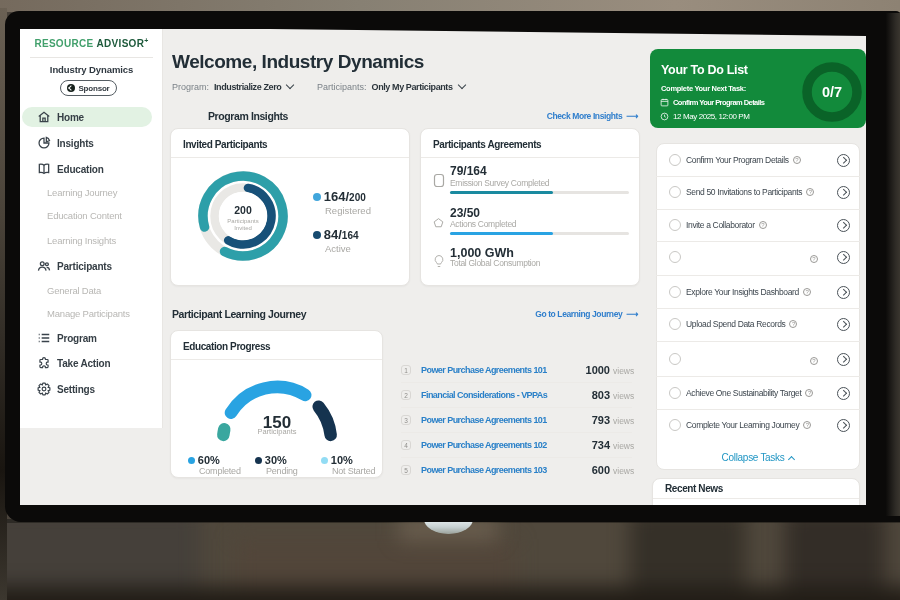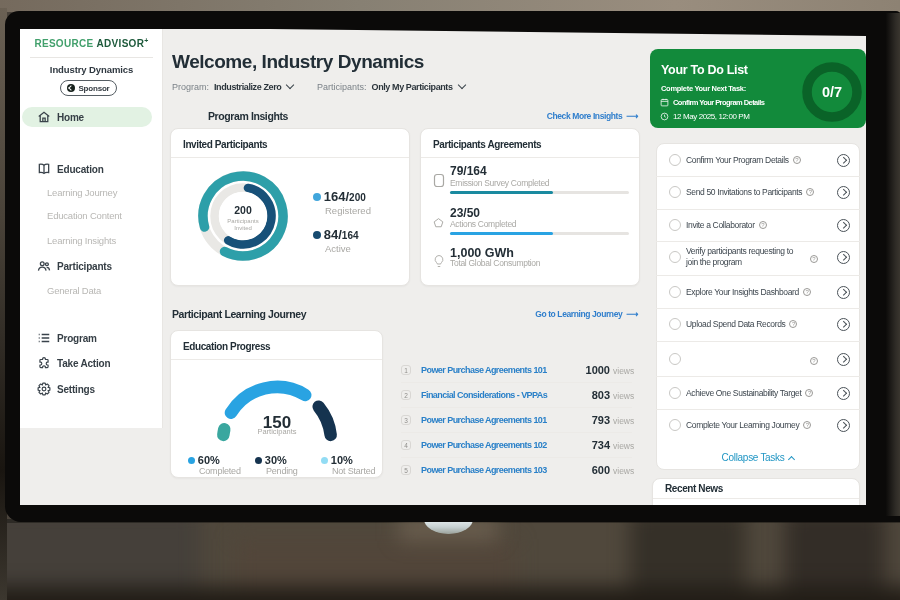--- a/index.html
+++ b/index.html
@@ -91,40 +91,48 @@
         <span style="position:absolute;left:2px;top:2px;width:4px;height:4px;border-left:1.1px solid #fff;border-bottom:1.1px solid #fff;transform:rotate(45deg);"></span>
       </span>Sponsor</div>
     <div class="abs menu-item active" style="top:78px;">
       <svg width="14" height="14" viewBox="0 0 24 24" fill="none" stroke="#3a434b" stroke-width="2.2">
         <path d="M3 11 12 4l9 7"></path>
         <path d="M5.5 9.5V20h13V9.5"></path>
         <path d="M10 20v-6h4v6"></path>
       </svg>
       <span>Home</span>
     </div>
+    <div class="abs menu-item " style="top:104px;">
+      <svg width="14" height="14" viewBox="0 0 24 24" fill="none" stroke="#3a434b" stroke-width="2.2">
+        <path d="M20.5 12A8.5 8.5 0 1 1 12 3.5V12z"></path>
+        <path d="M16 2.5a8.5 8.5 0 0 1 5.5 5.5l-5.5 2z"></path>
+      </svg>
+      <span>Insights</span>
+    </div>
     <div class="abs menu-item " style="top:130px;">
       <svg width="14" height="14" viewBox="0 0 24 24" fill="none" stroke="#3a434b" stroke-width="2.2">
         <path d="M12 5.5C10 3.8 7 3.5 4 4v14c3-.5 6-.2 8 1.5 2-1.7 5-2 8-1.5V4c-3-.5-6-.2-8 1.5z"></path>
         <path d="M12 5.5v14"></path>
       </svg>
       <span>Education</span>
     </div>
     <div class="abs menu-sub" style="top:153px;">Learning Journey</div>
     <div class="abs menu-sub" style="top:176px;">Education Content</div>
     <div class="abs menu-sub" style="top:201px;">Learning Insights</div>
     <div class="abs menu-item " style="top:227px;">
       <svg width="14" height="14" viewBox="0 0 24 24" fill="none" stroke="#3a434b" stroke-width="2.2">
         <circle cx="9" cy="8" r="3.2"></circle>
         <path d="M2.5 20c.5-4 3-6 6.5-6s6 2 6.5 6"></path>
         <circle cx="17" cy="9" r="2.5"></circle>
         <path d="M16.5 14.5c3 0 4.7 1.8 5 5"></path>
       </svg>
       <span>Participants</span>
     </div>
     <div class="abs menu-sub" style="top:251px;">General Data</div>
+    <div class="abs menu-sub" style="top:274px;">Manage Participants</div>
     <div class="abs menu-item " style="top:299px;">
       <svg width="14" height="14" viewBox="0 0 24 24" fill="none" stroke="#3a434b" stroke-width="2.2">
         <path d="M8 6h13M8 12h13M8 18h13"></path>
         <path d="M3 6h1.5M3 12h1.5M3 18h1.5"></path>
       </svg>
       <span>Program</span>
     </div>
     <div class="abs menu-item " style="top:324px;">
       <svg width="14" height="14" viewBox="0 0 24 24" fill="none" stroke="#3a434b" stroke-width="2" stroke-linejoin="round">
         <path d="M9.6 4.6c0-2.4 4.8-2.4 4.8 0V6h3.2A1.4 1.4 0 0 1 19 7.4v3.2h-1.4c-2.4 0-2.4 4.8 0 4.8H19v3.2a1.4 1.4 0 0 1-1.4 1.4h-3.2V18.6c0-2.4-4.8-2.4-4.8 0V20H6.4A1.4 1.4 0 0 1 5 18.6v-3.2h1.4c2.4 0 2.4-4.8 0-4.8H5V7.4A1.4 1.4 0 0 1 6.4 6h3.2z"></path>
@@ -263,21 +271,20 @@
     <div class="tcheck" style="top:125px;"></div>
     <div class="ttext" style="top:126px;">Confirm Your Program Details<span class="tinfo">?</span></div>
     <div class="tgo" style="top:124.5px;"></div>
     <div class="tcheck" style="top:157px;"></div>
     <div class="ttext" style="top:158px;">Send 50 Invitations to Participants<span class="tinfo">?</span></div>
     <div class="tgo" style="top:156.5px;"></div>
     <div class="tcheck" style="top:190px;"></div>
     <div class="ttext" style="top:191px;">Invite a Collaborator<span class="tinfo">?</span></div>
     <div class="tgo" style="top:189.5px;"></div>
     <div class="tcheck" style="top:222px;"></div>
-    <div class="ttext" style="top:217px;">Verify participants requesting to<br>join the program</div>
     <div class="abs" style="left:790px; top:224px;"><span class="tinfo" style="margin:0;">?</span></div>
     <div class="tgo" style="top:221.5px;"></div>
     <div class="tcheck" style="top:257px;"></div>
     <div class="ttext" style="top:258px;">Explore Your Insights Dashboard<span class="tinfo">?</span></div>
     <div class="tgo" style="top:256.5px;"></div>
     <div class="tcheck" style="top:289px;"></div>
     <div class="ttext" style="top:290px;">Upload Spend Data Records<span class="tinfo">?</span></div>
     <div class="tgo" style="top:288.5px;"></div>
     <div class="tcheck" style="top:324px;"></div>
     <div class="abs" style="left:790px; top:326px;"><span class="tinfo" style="margin:0;">?</span></div>

